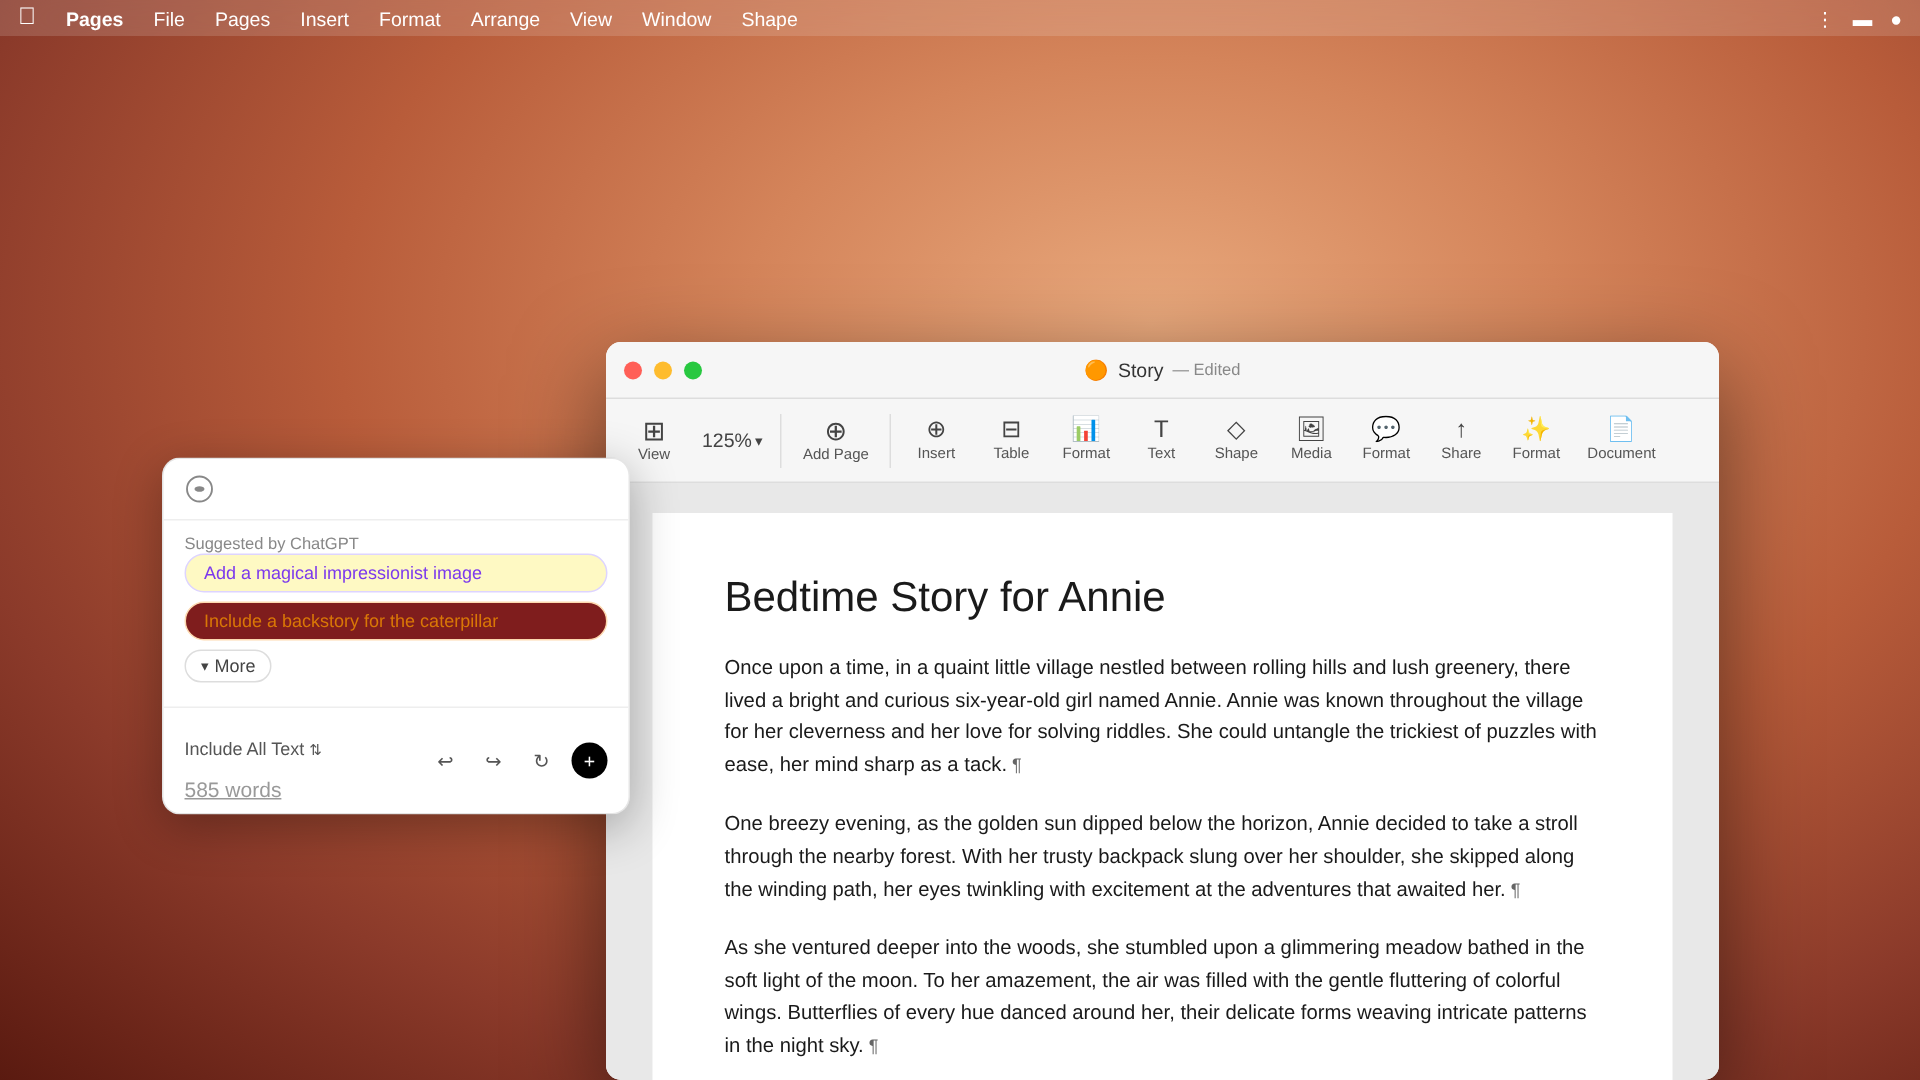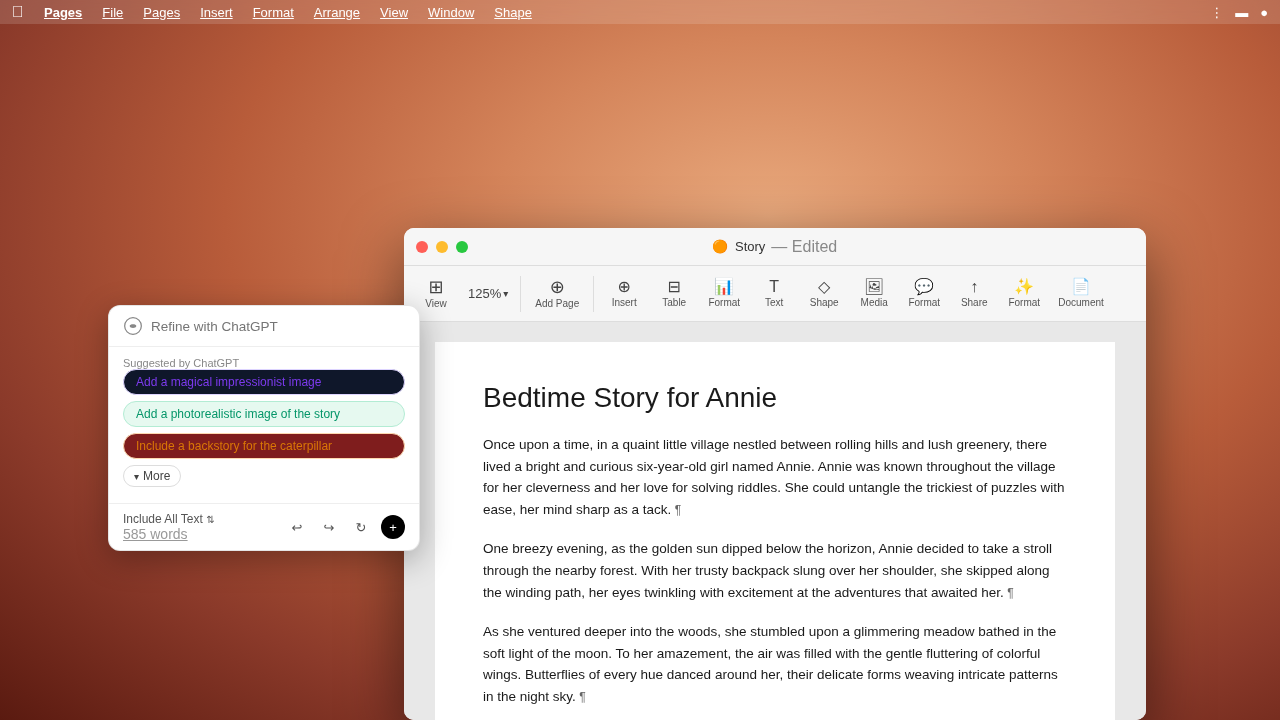--- a/index.html
+++ b/index.html
@@ -42,21 +42,20 @@
       font-size: 16px;
       margin-right: 8px;
     }
 
     .menubar-item {
       padding: 2px 8px;
       border-radius: 4px;
       cursor: default;
       color: #fff;
       font-weight: 400;
-      text-decoration: underline;
     }
 
     .menubar-item.app-name {
       font-weight: 600;
     }
 
     .menubar-right {
       margin-left: auto;
       display: flex;
       align-items: center;
@@ -103,21 +102,21 @@
       transform: translateX(-50%);
       font-size: 13px;
       color: #333;
       display: flex;
       align-items: center;
       gap: 6px;
     }
 
     .window-title-edited {
       color: #888;
-      font-size: 16px;
+      font-size: 11px;
     }
 
     
     .toolbar {
       height: 56px;
       background: #f6f6f6;
       border-bottom: 1px solid #ddd;
       display: flex;
       align-items: center;
       padding: 0 8px;
@@ -259,21 +258,21 @@
       align-items: center;
       padding: 5px 12px;
       border-radius: 20px;
       font-size: 12px;
       margin-bottom: 6px;
       cursor: pointer;
       width: 100%;
     }
 
     .suggestion-pill.purple {
-      background: #0f172a;
+      background: #fef9c3;
       color: #7c3aed;
       border: 1px solid #ddd4ff;
     }
 
     .suggestion-pill.green {
       background: #e6f9f0;
       color: #059669;
       border: 1px solid #b3ecd4;
     }
 
@@ -301,20 +300,21 @@
       border-top: 1px solid #eee;
       padding: 8px 14px;
       display: flex;
       align-items: center;
       justify-content: space-between;
     }
 
     .panel-footer-text {
       font-size: 12px;
       color: #555;
+      margin-top: 12px;
     }
 
     .panel-footer-actions {
       display: flex;
       gap: 8px;
       align-items: center;
     }
 
     .footer-action-btn {
       width: 24px;
@@ -467,33 +467,29 @@
   </div>
 </div>
 
 <div class="chatgpt-panel">
 
   <div class="chatgpt-search-bar">
     <svg class="chatgpt-icon" viewBox="0 0 24 24" fill="none" xmlns="http://www.w3.org/2000/svg">
       <circle cx="12" cy="12" r="10" stroke="#888" stroke-width="1.5" fill="none"></circle>
       <path d="M8 12 C8 9 16 9 16 12 C16 15 8 15 8 12Z" fill="#888"></path>
     </svg>
-    <input class="chatgpt-input" type="text" readonly="" placeholder="Refine with ChatGPT" style="">
   </div>
 
   <div class="chatgpt-suggestions">
     <div class="suggestions-label">Suggested by ChatGPT</div>
 
     <div class="suggestion-pill purple">
       <span>Add a magical impressionist image</span>
     </div>
 
-    <div class="suggestion-pill green">
-      <span>Add a photorealistic image of the story</span>
-    </div>
 
     <div class="suggestion-pill orange">
       <span>Include a backstory for the caterpillar</span>
     </div>
 
     <div class="more-btn">
       <span style="font-size:10px;">▾</span>
       <span>More</span>
     </div>
   </div>

